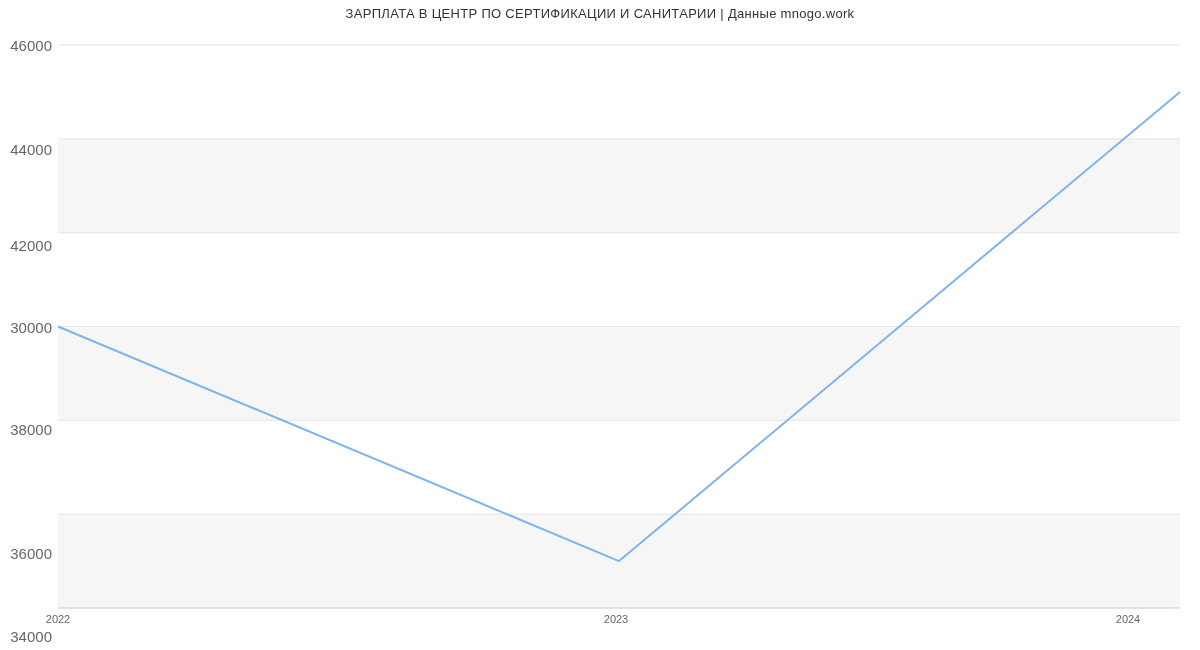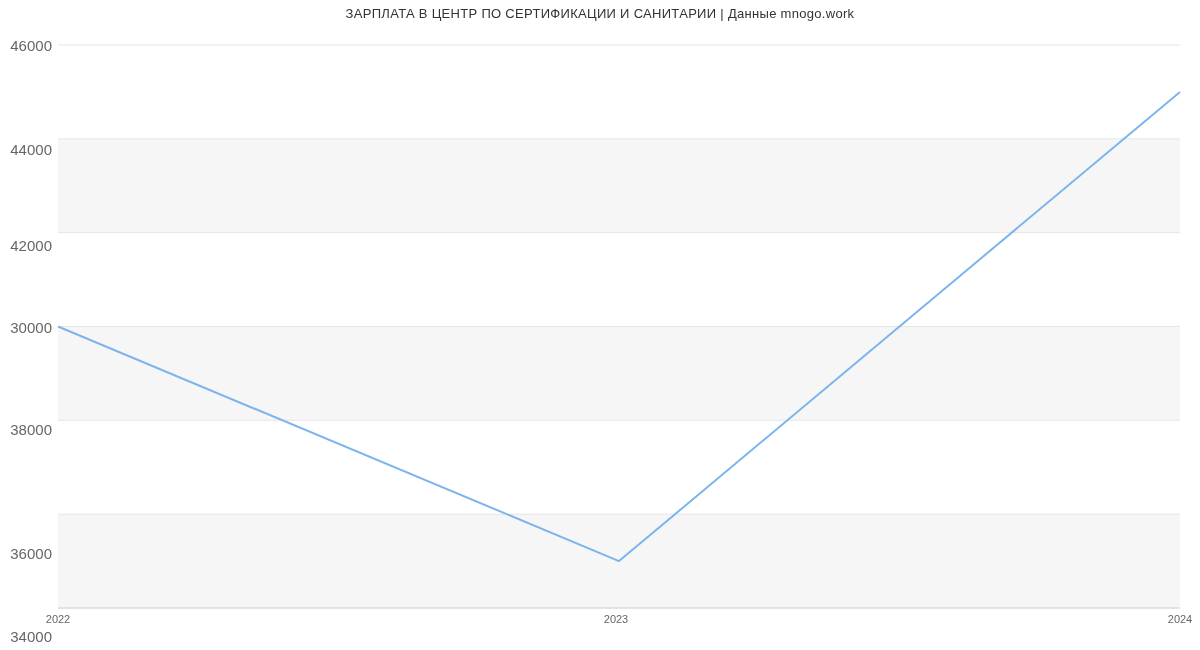--- a/index.html
+++ b/index.html
@@ -70,21 +70,21 @@
       <div class="y-tick-label" style="top: 429px;">38000</div>
       <div class="y-tick-label" style="top: 326.5px;">30000</div>
       <div class="y-tick-label" style="top: 232.667px; margin-top: 12px;">42000</div>
       <div class="y-tick-label" style="top: 149px;">44000</div>
       <div class="y-tick-label" style="top: 45px;">46000</div>
     </div>
 
   <div id="x-labels">
       <div class="x-tick-label" style="left: 58px; text-align: center;">2022</div>
       <div class="x-tick-label" style="left: 616px;">2023</div>
-      <div class="x-tick-label" style="left: 1180px;">2024</div>
+      <div class="x-tick-label" style="left: 1128px;">2024</div>
     </div>
 
   <div class="plot-area">
     <svg viewBox="0 0 1122 563" preserveAspectRatio="none">
       <g id="bands">
           <rect x="0" width="1122" y="469.1666666666667" height="93.83333333333331" fill="#f6f6f6"></rect>
           <rect x="0" width="1122" y="281.5" height="93.83333333333337" fill="#f6f6f6"></rect>
           <rect x="0" width="1122" y="93.83333333333331" height="93.83333333333337" fill="#f6f6f6"></rect>
         </g>
       <g id="gridlines">

